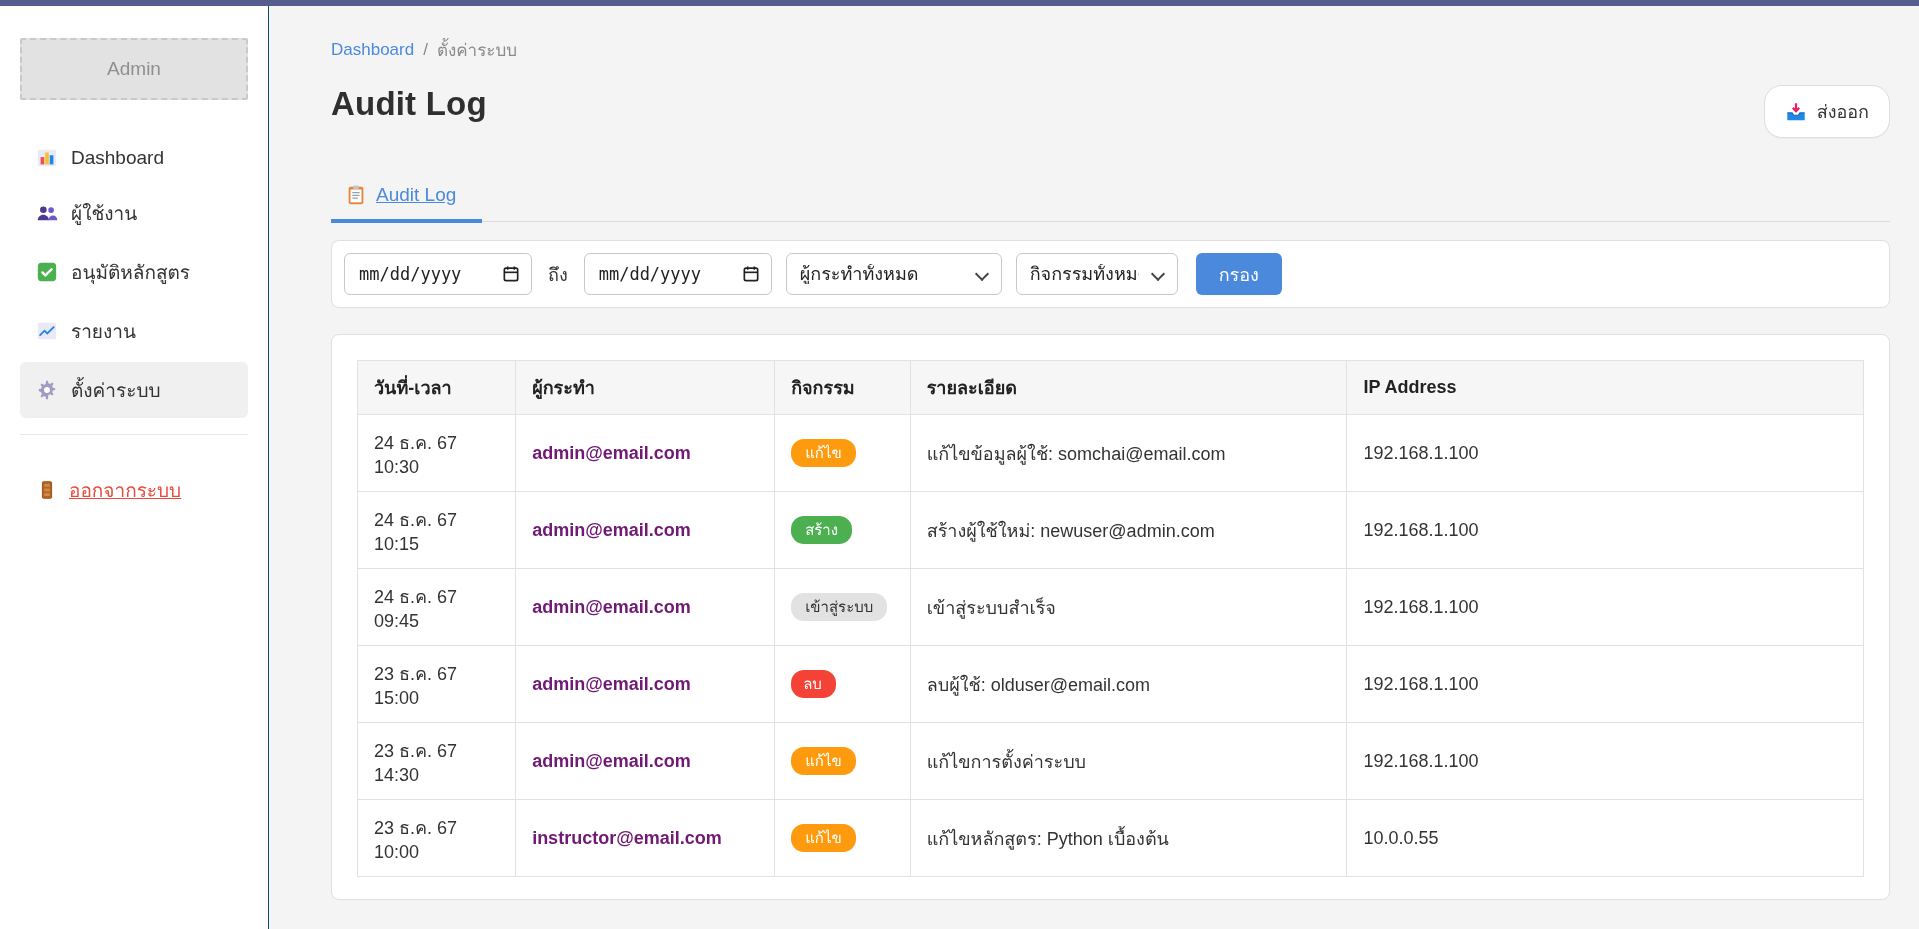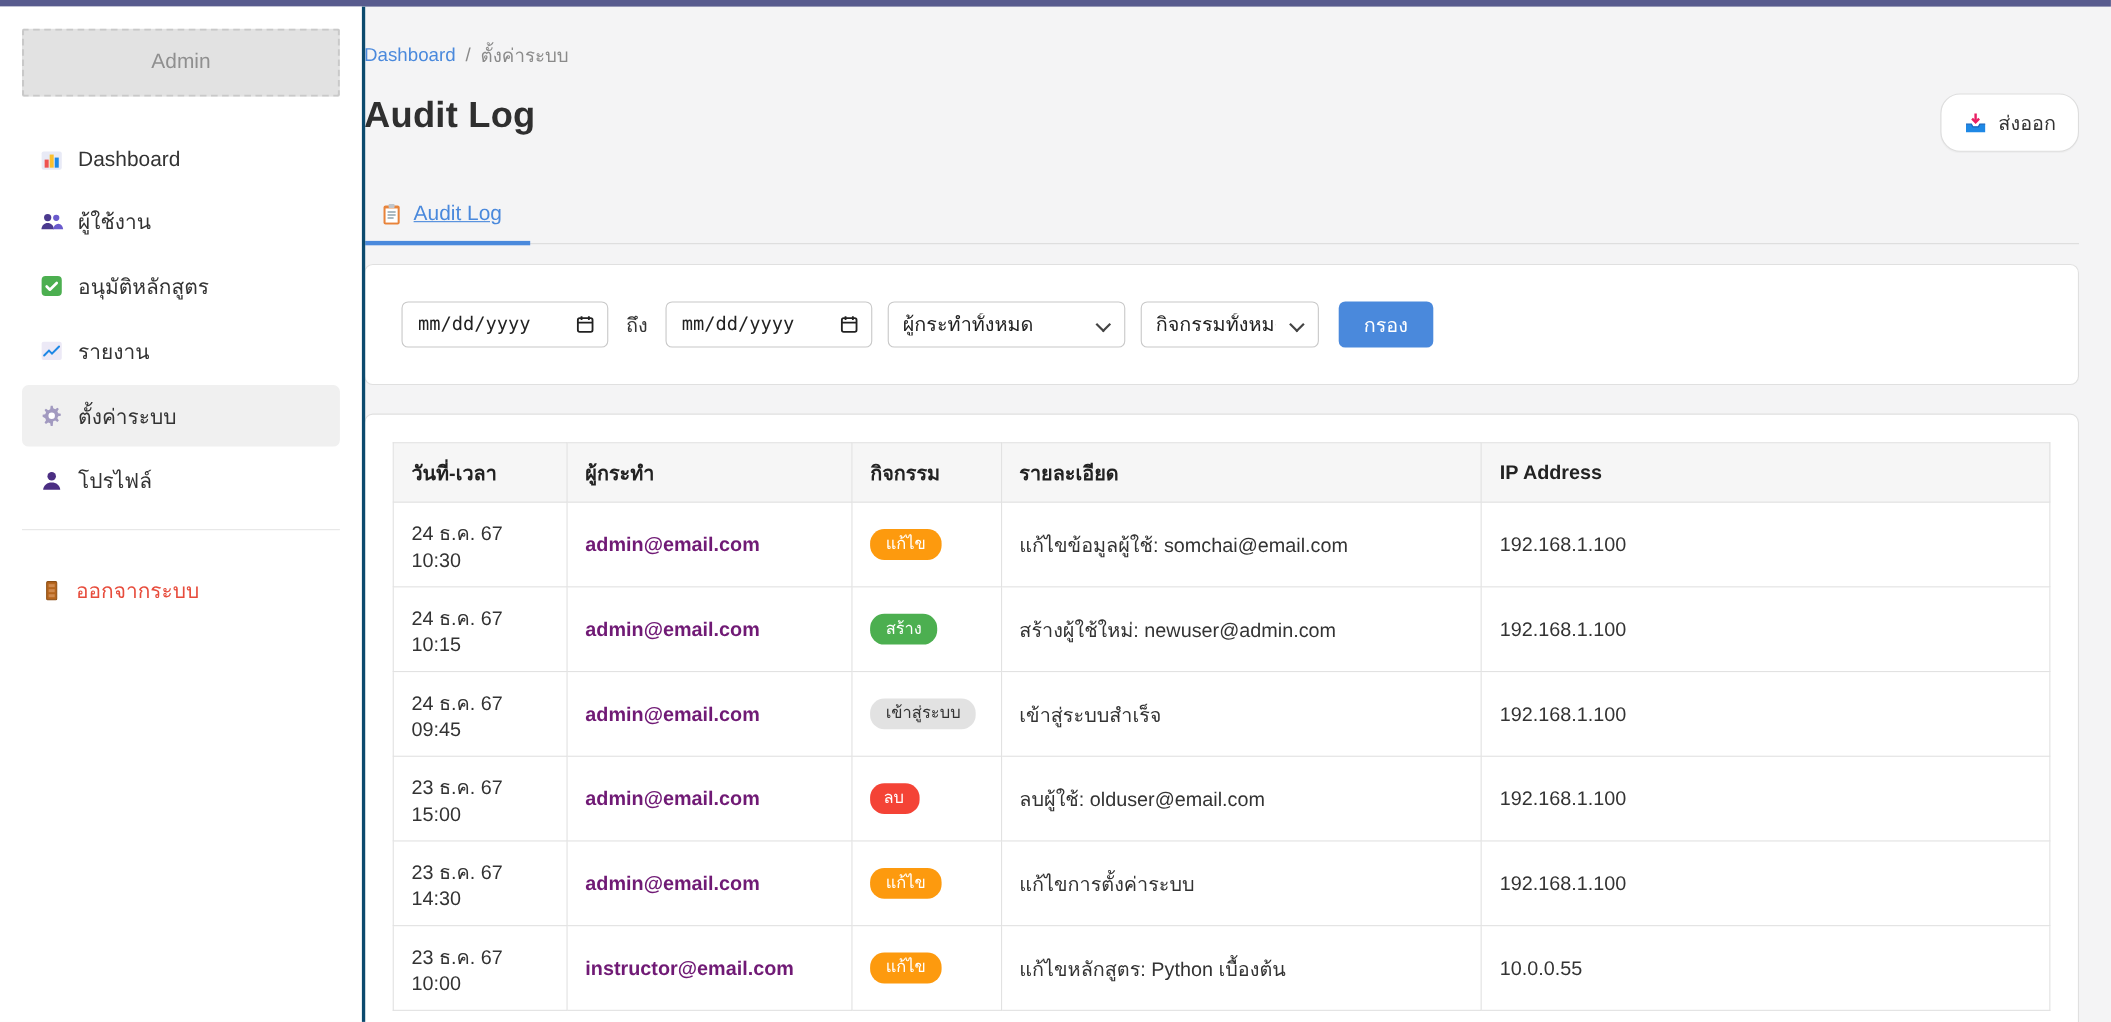--- a/index.html
+++ b/index.html
@@ -5,40 +5,40 @@
   * { margin:0; padding:0; box-sizing:border-box; }
   html,body { width:1919px; height:929px; }
   body {
     font-family:"Liberation Sans","DejaVu Sans",sans-serif;
     background:#f4f4f5; color:#333; overflow:hidden; position:relative;
   }
   .topbar { height:6px; width:100%; background:var(--topbar,#585b8e); }
 
   
   .sidebar {
-    position:absolute; left:0; top:6px; bottom:0; width:332px;
-    background:#fff; border-right:3px solid #0c4a6e; padding:20px 20px 0 20px;
+    position:absolute; left:0; top:6px; bottom:0; width:269px;
+    background:#fff; border-right:1px solid #0c4a6e; padding:32px 20px 0 20px;
   }
   .logo-box {
     height:62px; border:2px dashed #c9c9c9; background:#e2e2e2;
     display:flex; align-items:center; justify-content:center;
     color:#8f8f8f; font-size:19px; border-radius:2px;
   }
   .nav { margin-top:34px; display:flex; flex-direction:column; gap:3px; }
   .nav-item {
     display:flex; align-items:center; gap:13px; padding:13px 16px;
     font-size:19px; color:#333; border-radius:6px; cursor:pointer; text-decoration:none;
   }
   .nav-item.active { background:#f0f0f0; }
   .icon { display:inline-flex; width:22px; height:22px; flex:0 0 auto; }
   .icon svg { width:100%; height:100%; }
   .side-divider { border:none; border-top:1px solid #e6e6e6; margin:16px 0 0 0; }
   .logout {
     margin-top:30px; display:flex; align-items:center; gap:11px; padding:10px 16px;
-    font-size:19px; color:var(--logout,#e74c3c); cursor:pointer;
+    font-size:19px; color:var(--logout,#e74c3c); text-decoration:underline; cursor:pointer;
   }
 
   
   .main { margin-left:301px; padding:30px 29px 0 30px; }
   .breadcrumb { font-size:17px; color:#8a8a8a; display:flex; gap:9px; align-items:center; }
   .breadcrumb a { color:var(--accent,#4a89dc); text-decoration:none; cursor:pointer; }
   .title-row { display:flex; justify-content:space-between; align-items:flex-start; margin-top:22px; }
   .page-title { font-size:33px; font-weight:bold; color:#2f2f2f; letter-spacing:.2px; }
   .export-btn {
     display:flex; align-items:center; gap:10px; background:#fff; border:1px solid #ddd;
@@ -49,21 +49,21 @@
   .tabs { margin-top:40px; border-bottom:1px solid #dcdcdc; display:flex; }
   .tab {
     display:inline-flex; align-items:center; gap:9px; padding:6px 26px 13px 14px;
     font-size:19px; color:var(--accent,#4a89dc); text-decoration:underline; cursor:pointer;
     border-bottom:4px solid transparent; margin-bottom:-2px;
   }
   .tab.active { border-bottom-color:var(--accent,#4a89dc); }
 
   
   .card { background:#fff; border:1px solid #e0e0e0; border-radius:8px; }
-  .filter-card { margin-top:18px; padding:33px; display:flex; align-items:center; gap:14px; }
+  .filter-card { margin-top:18px; padding:12px; display:flex; align-items:center; gap:14px; }
   .date-wrap { position:relative; }
   .date-input {
     width:188px; height:42px; border:1px solid #c8c8c8; border-radius:6px;
     padding:0 40px 0 14px; font-size:17px; font-family:"DejaVu Sans Mono",monospace; color:#222;
   }
   .date-input::placeholder { color:#222; opacity:1; }
   .date-wrap .cal { position:absolute; right:11px; top:11px; width:20px; height:20px; cursor:pointer; }
   .to-label { font-size:18px; color:#333; padding:0 2px; }
   .select-wrap { position:relative; }
   .filter-select {
@@ -150,29 +150,20 @@
         <span>รายงาน</span>
       </a>
       <a class="nav-item active">
         <span class="icon">
           <svg viewBox="0 0 24 24">
             <path fill="#a29ac0" d="M11 2h2l.5 2.6 2 .8 2.2-1.5 1.4 1.4-1.5 2.2.8 2 2.6.5v2l-2.6.5-.8 2 1.5 2.2-1.4 1.4-2.2-1.5-2 .8L13 22h-2l-.5-2.6-2-.8-2.2 1.5-1.4-1.4 1.5-2.2-.8-2L3 13v-2l2.6-.5.8-2-1.5-2.2 1.4-1.4 2.2 1.5 2-.8z"></path>
             <circle cx="12" cy="12" r="3.2" fill="#fff"></circle>
           </svg>
         </span>
         <span>ตั้งค่าระบบ</span>
-      </a>
-      <a class="nav-item">
-        <span class="icon">
-          <svg viewBox="0 0 24 24" fill="#4b2e83">
-            <circle cx="12" cy="7.5" r="4.2"></circle>
-            <path d="M3.5 21c.5-4.6 3.9-7.2 8.5-7.2s8 2.6 8.5 7.2z"></path>
-          </svg>
-        </span>
-        <span>โปรไฟล์</span>
       </a>
     </nav>
   <hr class="side-divider">
   <a class="logout">
     <span class="icon">
         <svg viewBox="0 0 24 24">
           <rect x="7" y="3" width="10" height="18" rx="1" fill="#b5651d" stroke="#8d4e14"></rect>
           <rect x="9" y="5.5" width="6" height="3" fill="#d08a4e"></rect>
           <rect x="9" y="10.5" width="6" height="3" fill="#d08a4e"></rect>
           <rect x="9" y="15.5" width="6" height="3" fill="#d08a4e"></rect>

